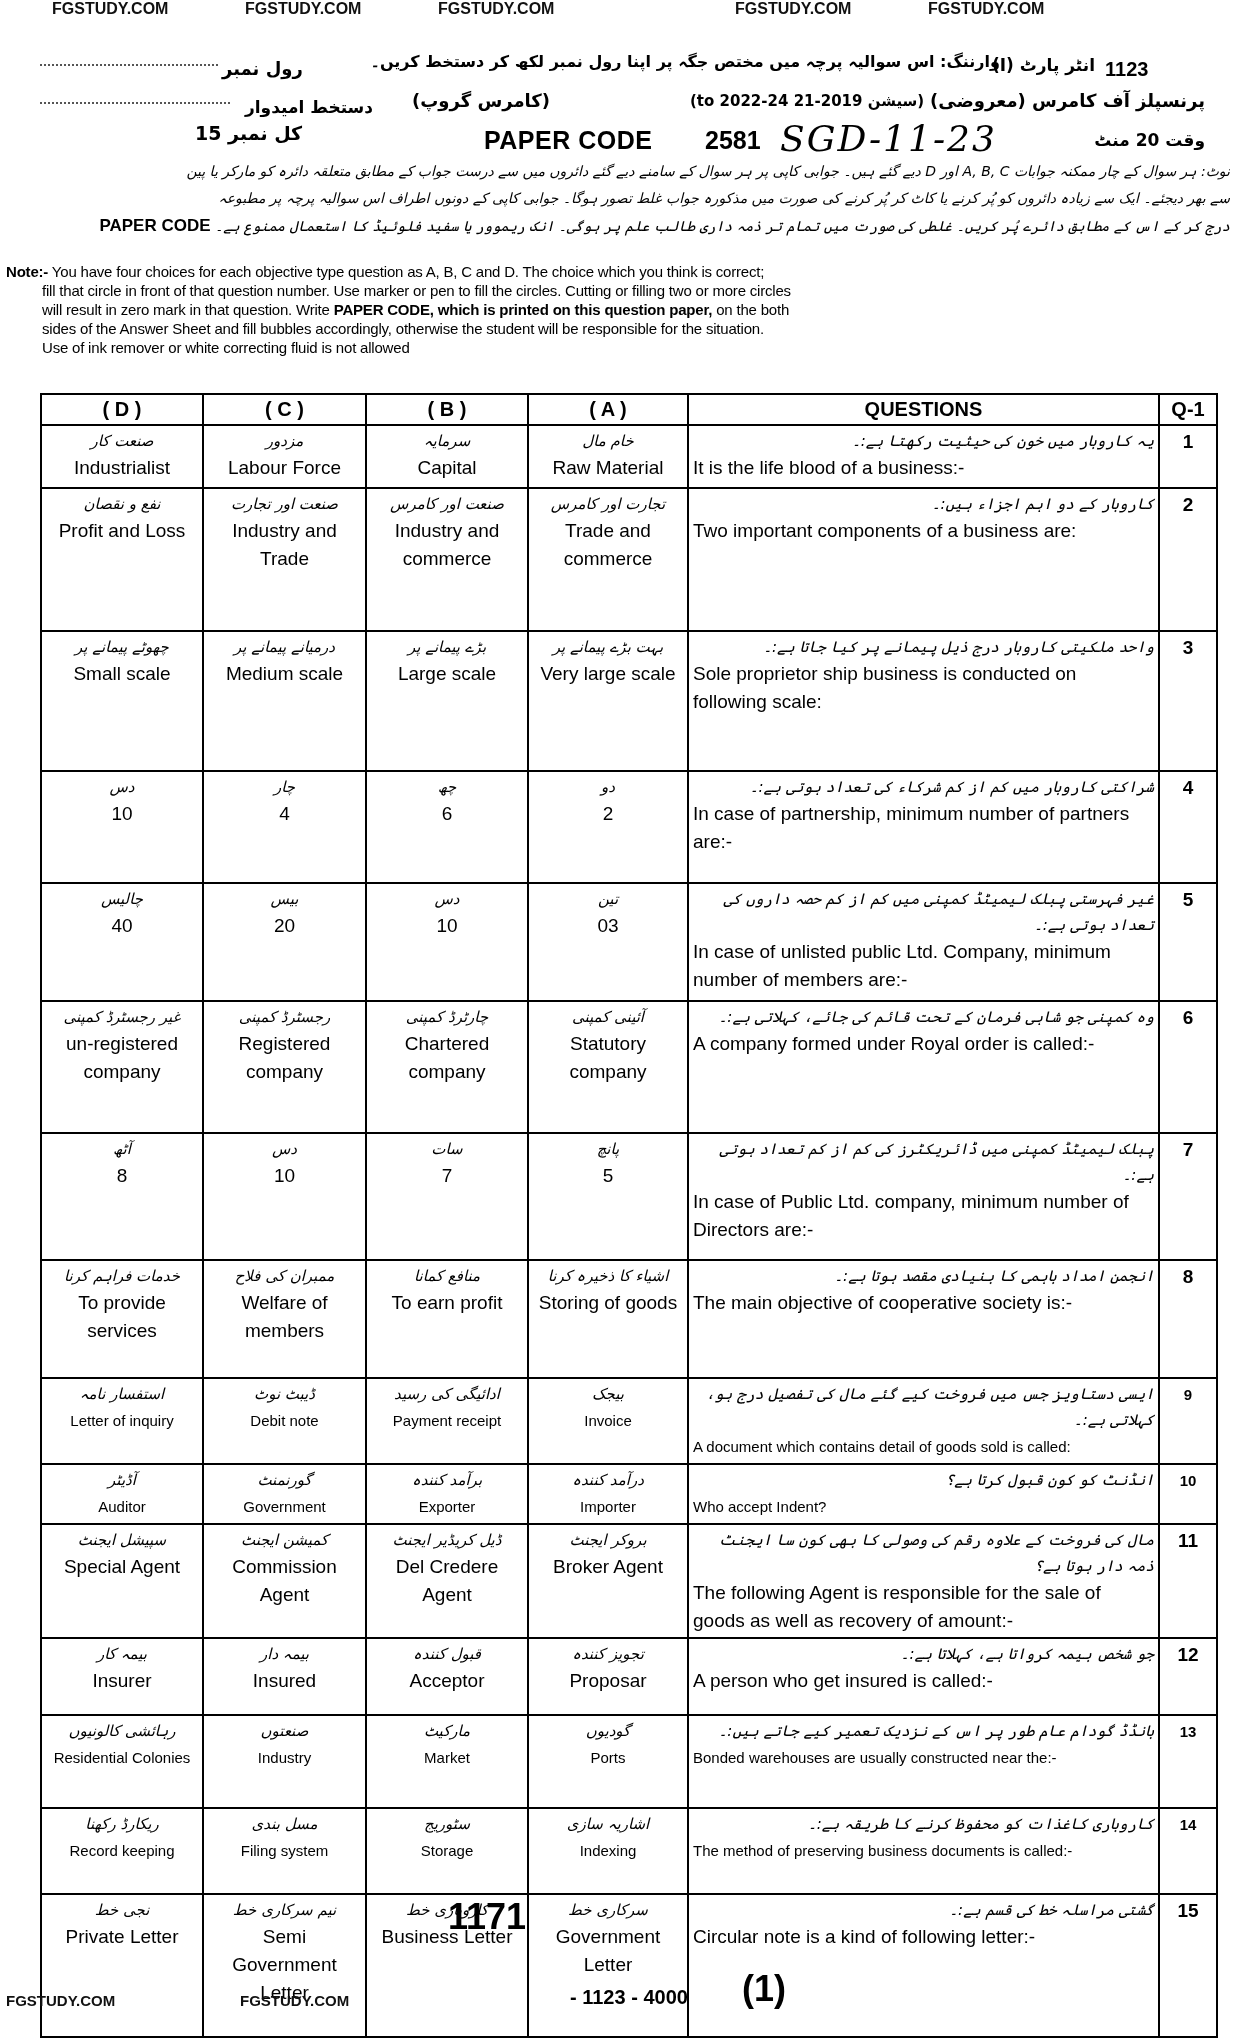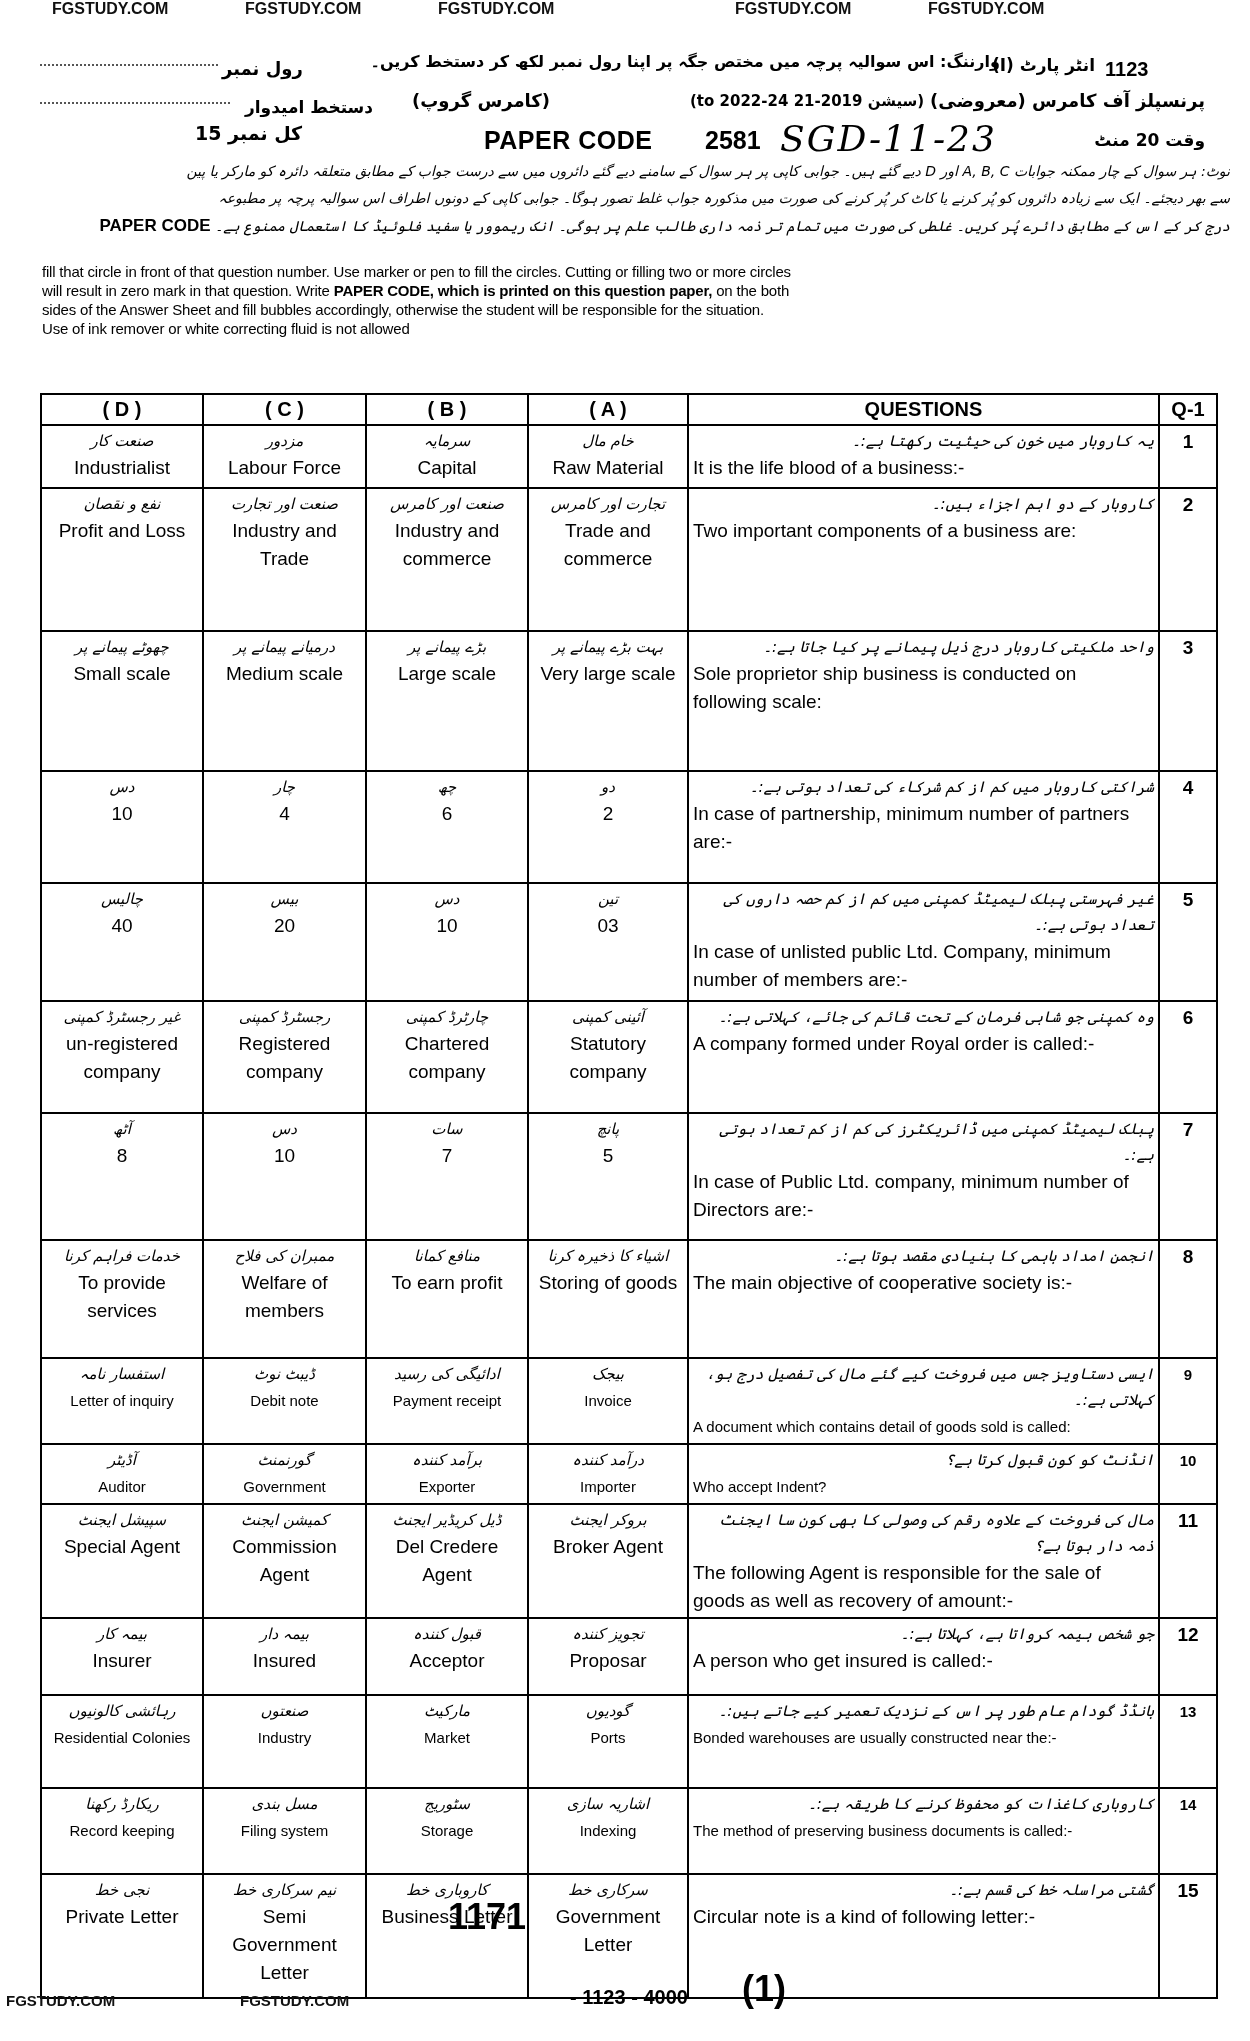--- a/index.html
+++ b/index.html
@@ -52,20 +52,21 @@
 <div class="abs urdu" style="left:10px;width:1220px;top:158px;font-size:14px;line-height:27px;text-align:right;font-style:italic;">
   <div style="white-space:nowrap;overflow:hidden;">نوٹ: ہر سوال کے چار ممکنہ جوابات A, B, C اور D دیے گئے ہیں۔ جوابی کاپی پر ہر سوال کے سامنے دیے گئے دائروں میں سے درست جواب کے مطابق متعلقہ دائرہ کو مارکر یا پین</div>
   <div style="white-space:nowrap;overflow:hidden;">سے بھر دیجئے۔ ایک سے زیادہ دائروں کو پُر کرنے یا کاٹ کر پُر کرنے کی صورت میں مذکورہ جواب غلط تصور ہوگا۔ جوابی کاپی کے دونوں اطراف اس سوالیہ پرچہ پر مطبوعہ</div>
   <div style="white-space:nowrap;overflow:hidden;">
     <span>درج کر کے اس کے مطابق دائرے پُر کریں۔ غلطی کی صورت میں تمام تر ذمہ داری طالب علم پر ہوگی۔ انک ریموور یا سفید فلوئیڈ کا استعمال ممنوع ہے۔</span>
     <b style="direction:ltr;font-family:'Liberation Sans',sans-serif;font-style:normal;font-size:17px;">PAPER CODE</b>
   </div>
 </div>
 
 <div class="abs note" style="left:6px;top:262px;width:1230px;">
+  <div><b>Note:-</b> <span>You have four choices for each objective type question as A, B, C and D.  The choice which you think is correct;</span></div>
   <div style="padding-left:36px;">fill that circle in front of that question number.  Use marker or pen to fill the circles. Cutting or filling two or more circles</div>
   <div style="padding-left:36px;"><span>will result in zero mark in that question.   Write</span> <b>PAPER CODE, which is printed on this question paper,</b> <span>on the   both</span></div>
   <div style="padding-left:36px;">sides of  the  Answer  Sheet and fill bubbles accordingly,  otherwise  the student  will be responsible for  the situation.</div>
   <div style="padding-left:36px;">Use  of ink remover or white correcting  fluid is not allowed</div>
 </div>
 
 <table class="q">
   <colgroup>
     <col style="width:162px">
       <col style="width:163px">
@@ -194,21 +195,21 @@
     <td>
           <span class="ur-opt">تین</span>
           <span class="en">03</span>
         </td>
     <td class="ques">
           <span class="ur-q">غیر فہرستی پبلک لیمیٹڈ کمپنی میں کم از کم حصہ داروں کی تعداد ہوتی ہے:۔</span>
           <span class="en">In case of unlisted public Ltd. Company, minimum number of members are:-</span>
         </td>
     <td class="num"><span>5</span></td>
   </tr>
-      <tr style="height: 112px;">
+      <tr style="height: 132px;">
     <td>
           <span class="ur-opt">غیر رجسٹرڈ کمپنی</span>
           <span class="en">un-registered company</span>
         </td>
     <td>
           <span class="ur-opt">رجسٹرڈ کمپنی</span>
           <span class="en">Registered company</span>
         </td>
     <td>
           <span class="ur-opt">چارٹرڈ کمپنی</span>
@@ -401,21 +402,21 @@
     <td class="small">
           <span class="ur-opt">اشاریہ سازی</span>
           <span class="en">Indexing</span>
         </td>
     <td class="ques small">
           <span class="ur-q">کاروباری کاغذات کو محفوظ کرنے کا طریقہ ہے:۔</span>
           <span class="en">The method of preserving business documents is called:-</span>
         </td>
     <td class="num small"><span>14</span></td>
   </tr>
-      <tr style="height: 124px;">
+      <tr style="height: 143px;">
     <td>
           <span class="ur-opt">نجی خط</span>
           <span class="en">Private Letter</span>
         </td>
     <td>
           <span class="ur-opt">نیم سرکاری خط</span>
           <span class="en">Semi Government Letter</span>
         </td>
     <td>
           <span class="ur-opt">کاروباری خط</span>

